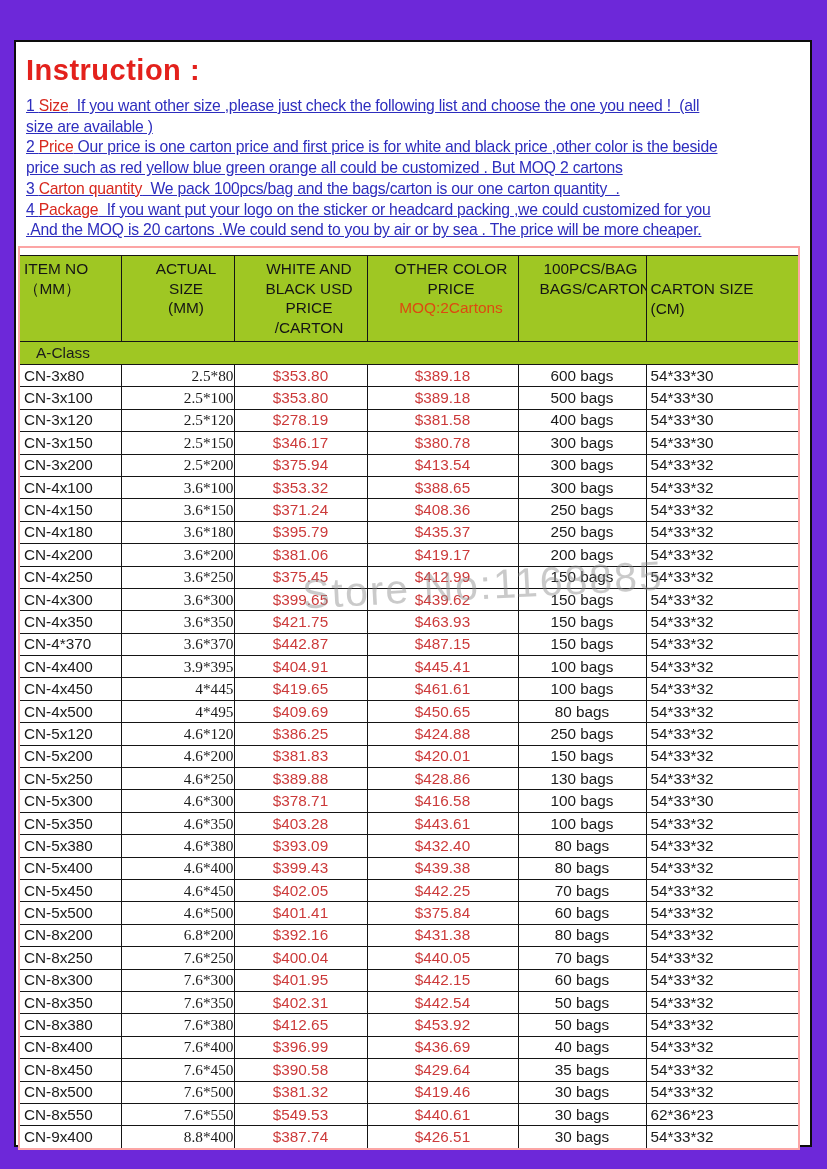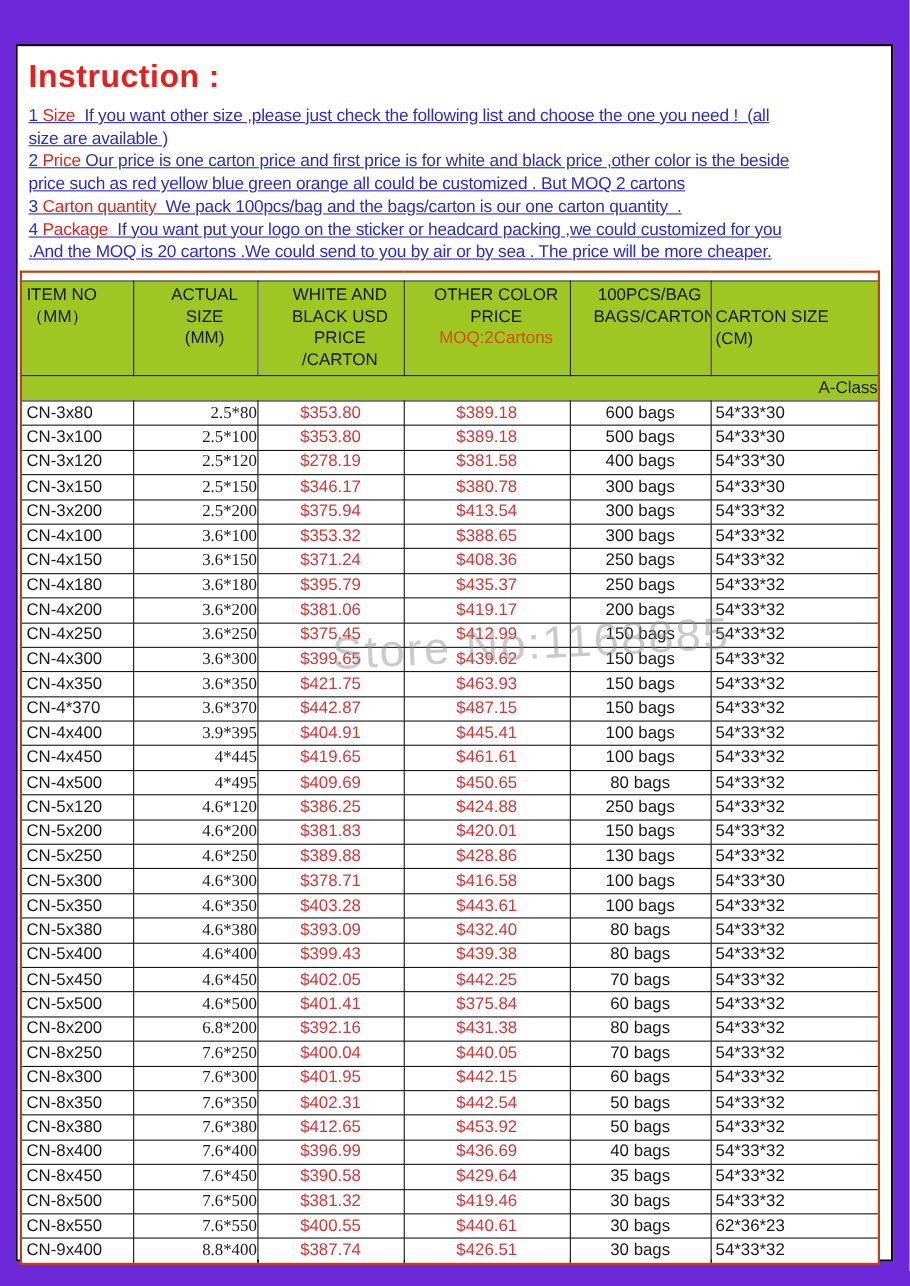--- a/index.html
+++ b/index.html
@@ -22,37 +22,37 @@
     white-space:pre;font-size:15.7px;line-height:20.7px;letter-spacing:-0.2px;
     color:var(--text-blue,#2d2dbe);
     text-decoration:underline;
   }
   .c-blue{color:var(--text-blue,#2d2dbe);}
   .c-red{color:var(--label-red,#d8281e);}
   
   .price-table{
     position:absolute;left:2px;top:204px;width:780px;
     border-collapse:collapse;table-layout:fixed;
-    border:2px solid #c2410c;
+    border:2px solid #fca5a5;
   }
   .price-table td{
     border:1px solid #151515;padding:0;overflow:hidden;
     font-size:15.3px;vertical-align:middle;
   }
   .spacer-row td{height:7px;background:#ffffff;}
   .header-row td{
     background:var(--header-green,#9fc723);height:82px;vertical-align:top;
     padding:3px 4px 0 4px;line-height:19.5px;font-size:15.4px;color:#151515;
   }
   .header-row td.h-center{text-align:center;padding-left:21px;}
   .header-row td.vmid{vertical-align:middle;padding-top:0;}
   .moq{color:var(--moq-orange,#dd4a10);}
   .class-row td{
     background:var(--header-green,#9fc723);height:22px;
-    padding-left:16px;color:#1c1c1c;font-size:15.4px;text-align:right;
+    padding-left:16px;color:#1c1c1c;font-size:15.4px;text-align:left;
   }
   .data-row td{height:21.4px;background:#ffffff;}
   .col-item{text-align:left;padding-left:4px !important;}
   .col-size{text-align:right;font-family:Liberation Serif, serif;}
   .col-wb,.col-other{text-align:center;color:var(--price-red,#cc3a3a);}
   .col-bags{text-align:center;}
   .col-carton{text-align:left;padding-left:4px !important;margin-left:14px;}
   
   .watermark{
     position:absolute;left:286px;top:520px;white-space:nowrap;
@@ -383,21 +383,21 @@
             <td class="col-item">CN-8x500</td>
             <td class="col-size">7.6*500</td>
             <td class="col-wb">$381.32</td>
             <td class="col-other">$419.46</td>
             <td class="col-bags">30 bags</td>
             <td class="col-carton">54*33*32</td>
           </tr>
           <tr class="data-row">
             <td class="col-item">CN-8x550</td>
             <td class="col-size">7.6*550</td>
-            <td class="col-wb">$400.55</td>
+            <td class="col-wb">$549.53</td>
             <td class="col-other">$440.61</td>
             <td class="col-bags">30 bags</td>
             <td class="col-carton">62*36*23</td>
           </tr>
           <tr class="data-row">
             <td class="col-item">CN-9x400</td>
             <td class="col-size">8.8*400</td>
             <td class="col-wb">$387.74</td>
             <td class="col-other">$426.51</td>
             <td class="col-bags">30 bags</td>

